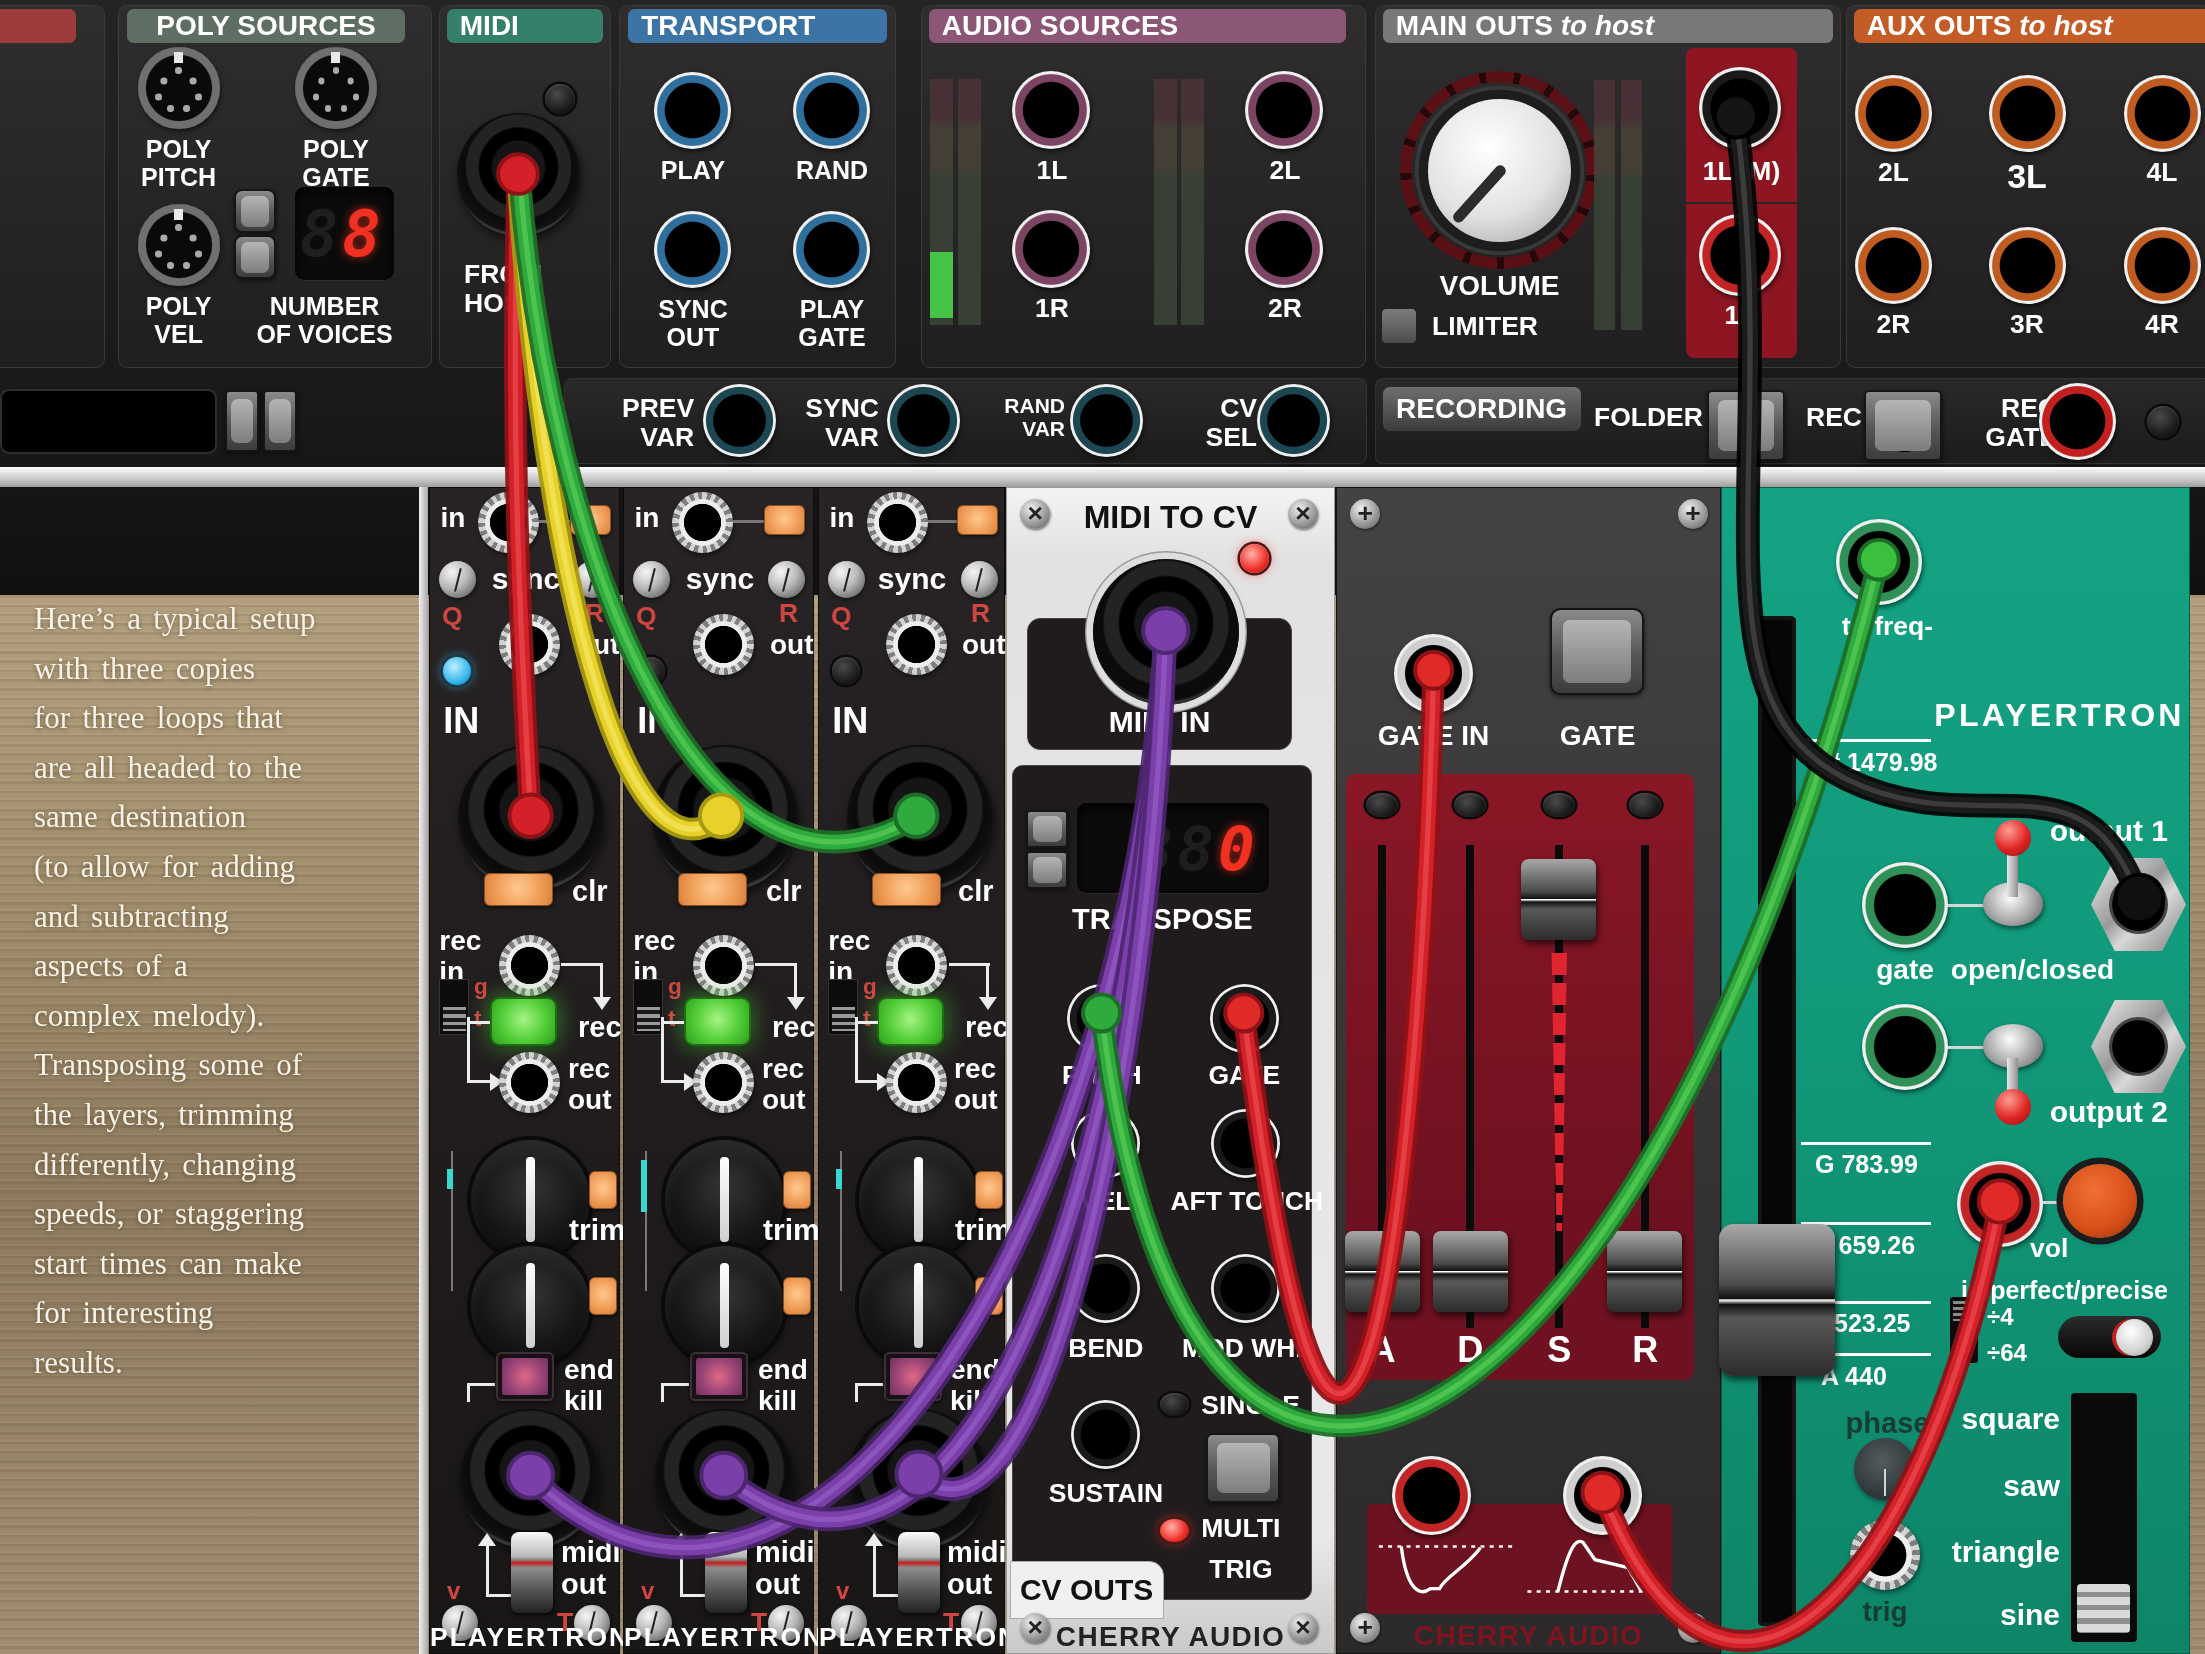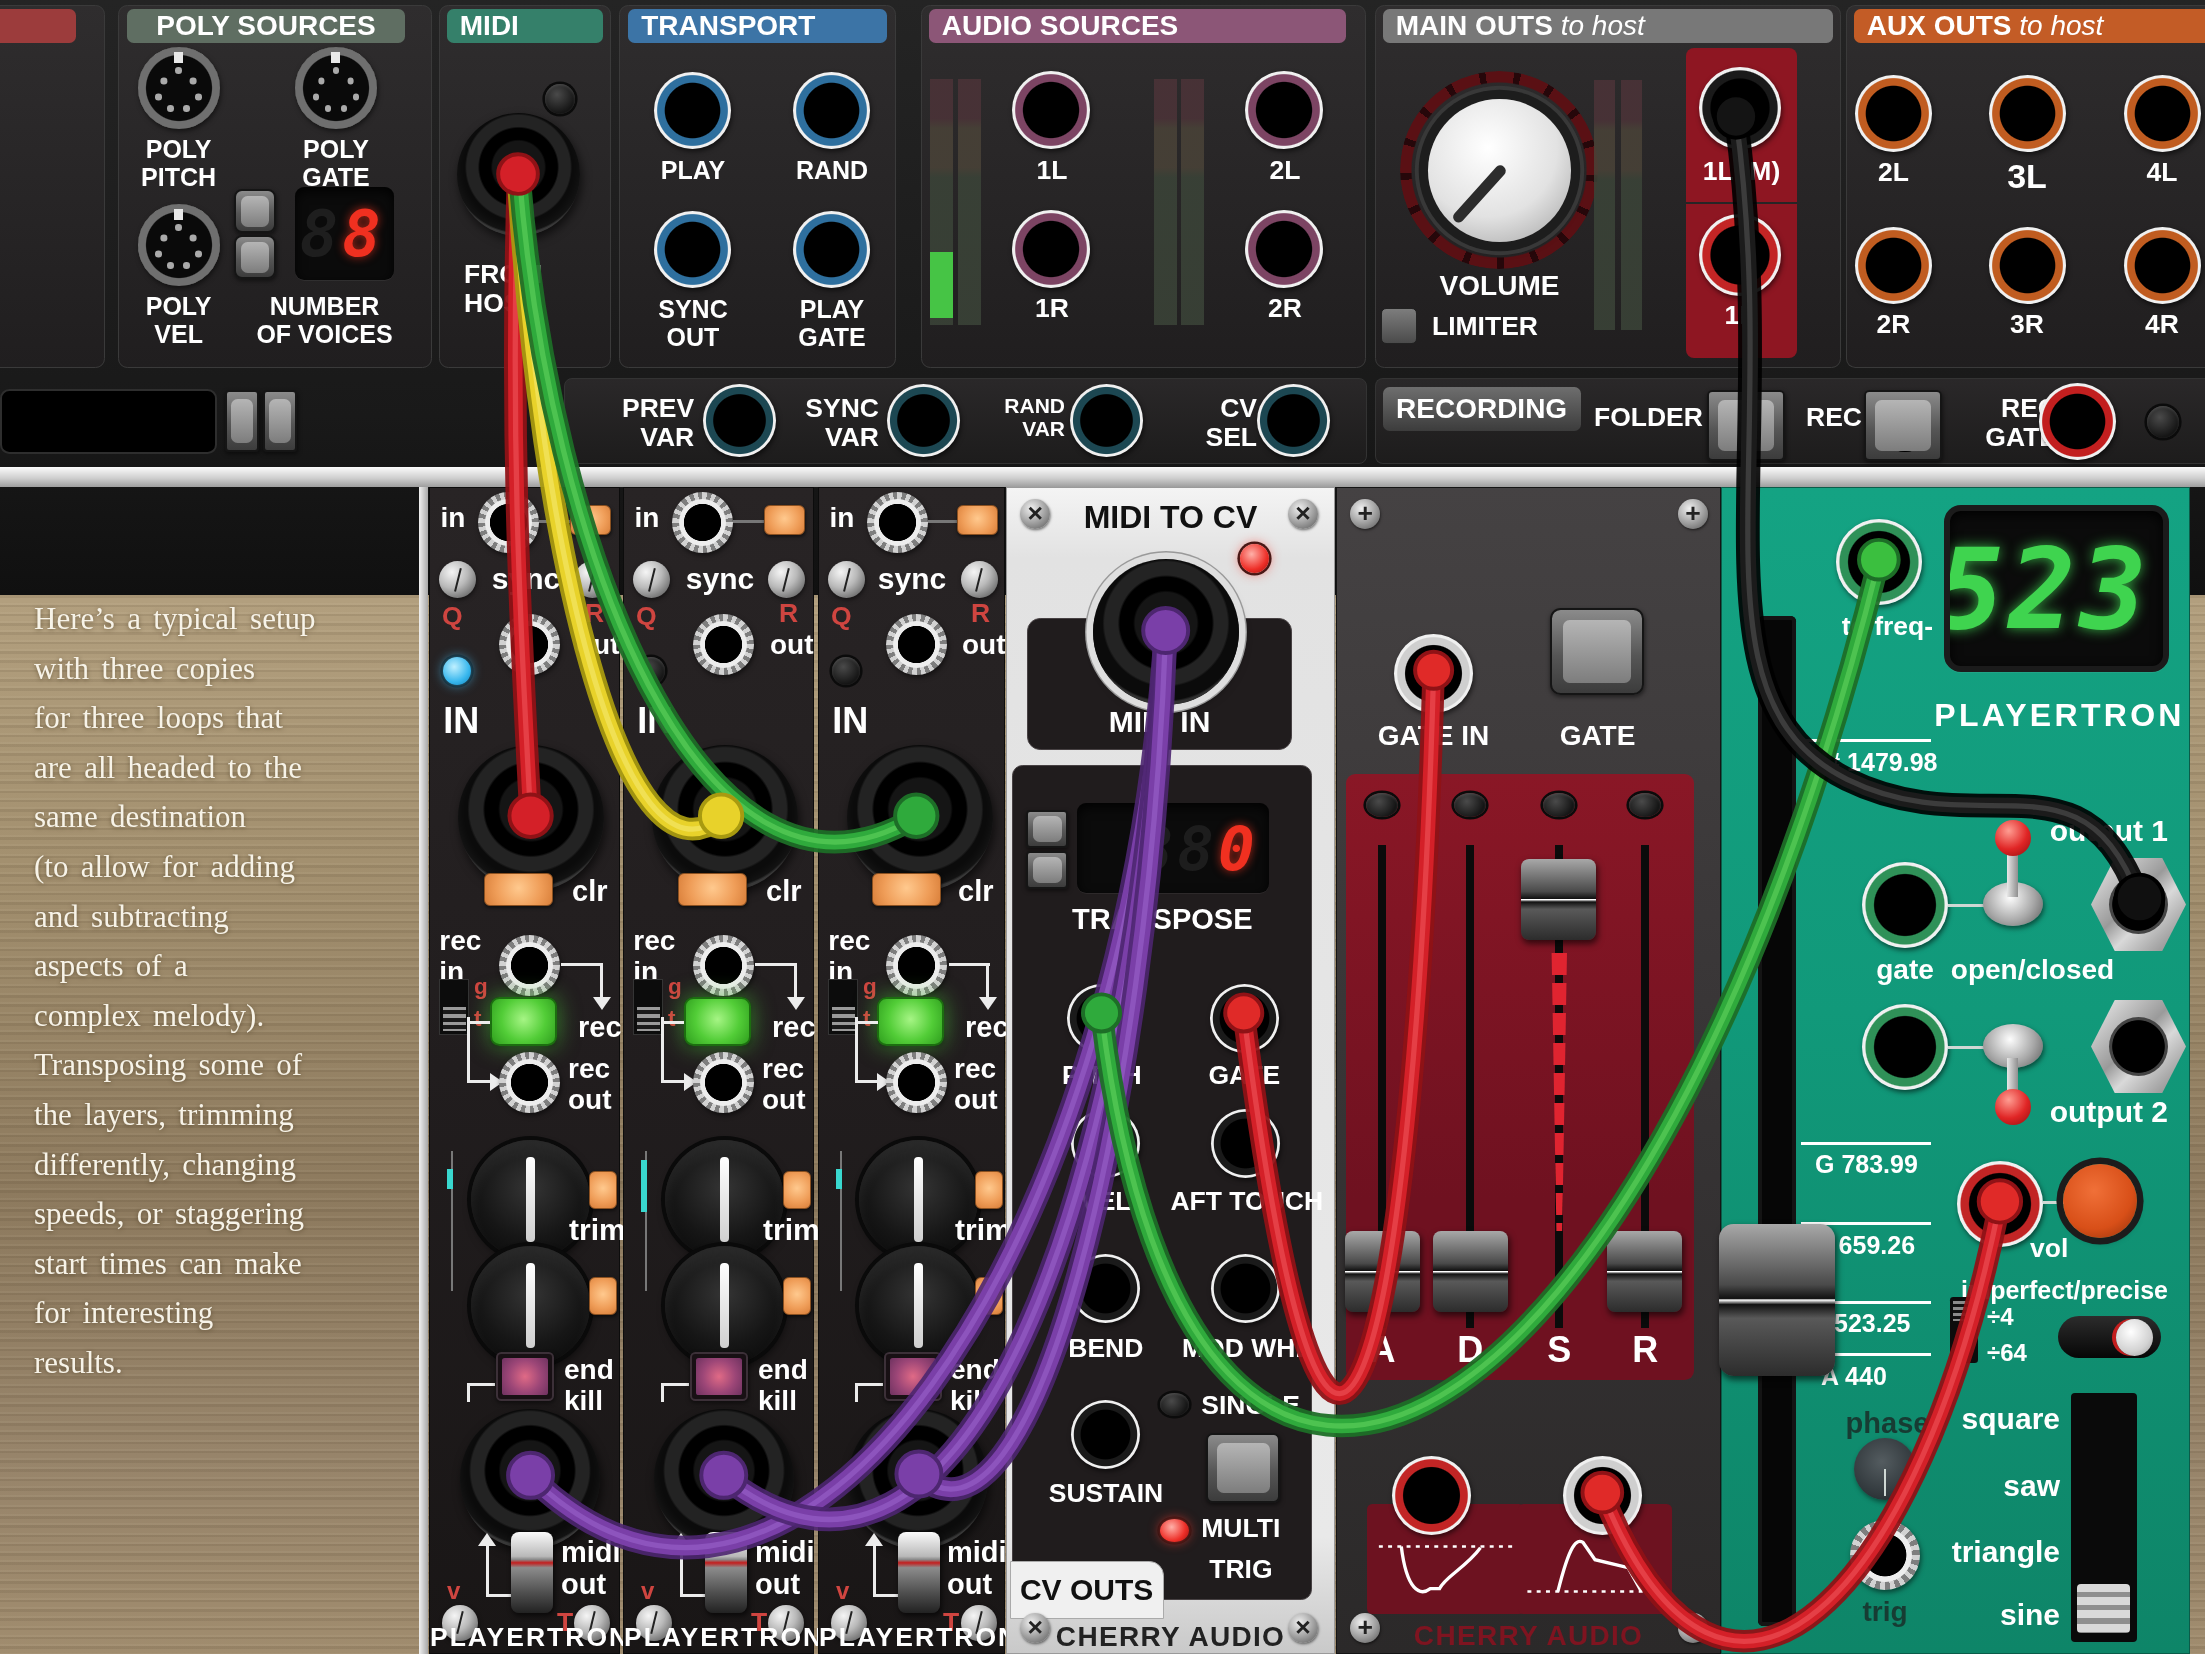--- a/index.html
+++ b/index.html
@@ -8,21 +8,21 @@
     position:relative;overflow:hidden;
     font-family:"Liberation Sans",sans-serif;
     background:
       repeating-linear-gradient(180deg, rgba(60,45,25,.10) 0 2.6px, rgba(0,0,0,0) 2.6px 7.3px, rgba(255,245,220,.05) 7.3px 9.3px),
       linear-gradient(180deg,#4c4135 0%,#7b6b52 6%,#a99476 14%,#b8a584 30%,#a3906f 52%,#8d7a5e 72%,#97846a 88%,#a08c6e 100%);
   }
   .abs{position:absolute}
   .lbl{position:absolute;color:#fff;font-weight:bold;white-space:pre-line;line-height:1.1}
   .c{text-align:center}
   .r{text-align:right}
-  .it{font-style:italic;font-weight:normal}
+  .it{font-style:italic;font-weight:bold}
   .redtx{color:#cf4540}
   
   .toppanel{position:absolute;left:0;top:0;width:2205px;height:595px;background:linear-gradient(180deg,#242424,#191919 70%,#101010)}
   .section{position:absolute;top:5.3px;height:363px;background:linear-gradient(180deg,#2f2d2e,#262425 60%,#201e1f);border:1.3px solid #3a3a3a;border-radius:9.3px}
   .shead{position:absolute;top:2.6px;height:34px;border-radius:6.6px;color:#fff;font-weight:bold;font-size:28px;line-height:34px;padding:0 13.2px;white-space:nowrap}
   .row2panel{position:absolute;top:378px;height:86px;background:linear-gradient(180deg,#2a2829,#1d1c1c);border:1.3px solid #333;border-radius:8px}
   
   .jack{position:absolute;border-radius:50%;
     background:radial-gradient(circle,#000 0 50%,var(--ring,#c6c6c6) 52% 64%,#f0f0f0 66% 76%,#8f8f8f 78% 90%,#5c5c5c 92% 100%);
     box-shadow:1.3px 2.6px 5.3px rgba(0,0,0,.55)}
@@ -533,24 +533,20 @@
   </div>
   <div class="jack" style="left:55px;top:968px;width:79px;height:79px;--ring:#c22525"></div>
   <div class="jack" style="left:226px;top:968px;width:79px;height:79px;--ring:#cfcfcf"></div>
   <div class="screw" style="left:13.2px;top:1125px">+</div>
   <div class="screw" style="left:341px;top:1125px">+</div>
   <div class="lbl c" style="left:0;top:1133px;width:100%;font-size:28px;color:#7e1420;letter-spacing:1.3px">CHERRY AUDIO</div>
 </div>
 
 <div class="m-teal">
   <div class="abs" style="left:36px;top:128px;width:38px;height:1010px;background:#060606;border-radius:5.3px;box-shadow:inset 0 0 0 4px #141414"></div>
-  <div class="disp" style="left:222px;top:17px;width:225px;height:167px;border:6.6px solid #1b1b1b;border-radius:17px;padding:0 12px">
-
-    <span class="seg" style="font-size:112px;color:#3fd44f;text-shadow:0 0 13.2px rgba(70,230,90,.75)">523</span>
-  </div>
   <div class="jack" style="left:114px;top:31px;width:86px;height:86px;--ring:#2f9158"></div>
   <div class="lbl c" style="left:86px;top:124px;width:159px;font-size:26.5px">to freq-</div>
   <div class="lbl c" style="left:205px;top:210px;width:265px;font-size:32px;letter-spacing:3.3px">PLAYERTRON</div>
   <div class="tickline" style="left:79px;top:251px;width:130px"></div>
   <div class="lbl" style="left:89px;top:261px;font-size:25px">F# 1479.98</div>
   <div class="tickline" style="left:79px;top:654px;width:130px"></div>
   <div class="lbl" style="left:93px;top:663px;font-size:25px">G 783.99</div>
   <div class="tickline" style="left:79px;top:734px;width:130px"></div>
   <div class="lbl" style="left:93px;top:744px;font-size:25px">E 659.26</div>
   <div class="tickline" style="left:79px;top:813px;width:130px"></div>

